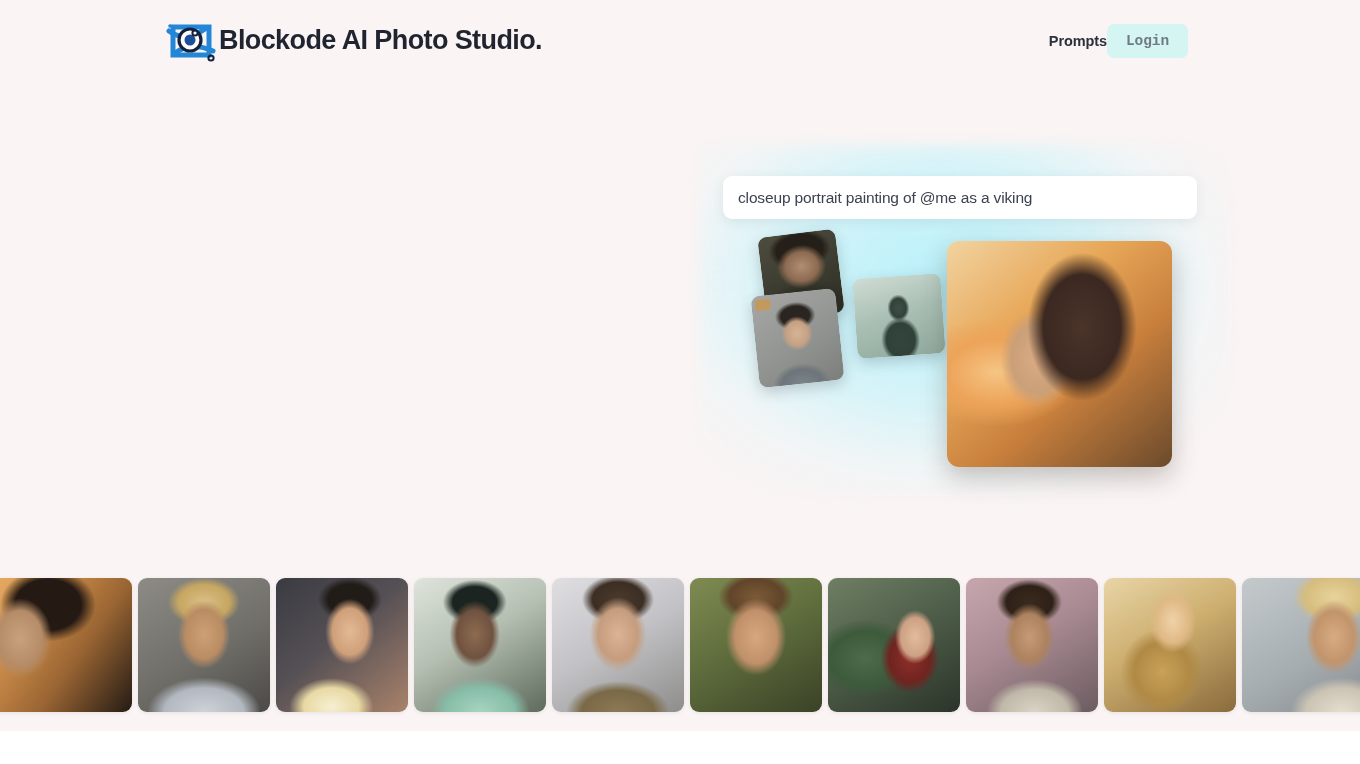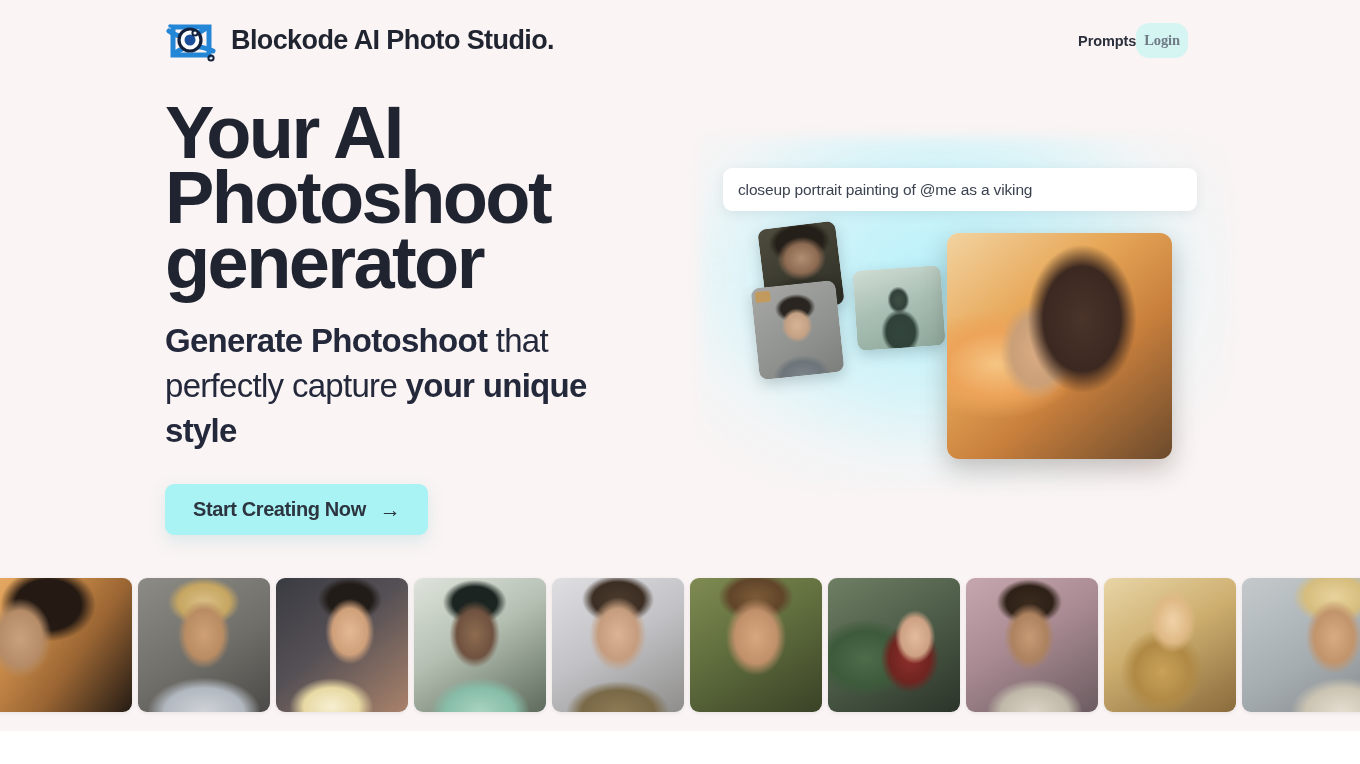--- a/index.html
+++ b/index.html
@@ -41,21 +41,21 @@
     width: 1360px;
     height: 81px;
     display: flex;
     align-items: center;
     padding: 0 172px 0 165px;
   }
 
   .brand {
     display: flex;
     align-items: center;
-    gap: 12px;
+    gap: 0px;
     cursor: pointer;
   }
 
   .logo-mark {
     width: 54px;
     height: 48px;
     position: relative;
     flex: none;
   }
 
@@ -78,25 +78,25 @@
     font-weight: bold;
     color: #2b303c;
     cursor: pointer;
     letter-spacing: -0.1px;
   }
 
   .login-btn {
     background: #d5f5f3;
     color: #6f7a84;
     border: none;
-    font-family: Liberation Serif, serif;
+    font-family: Liberation Mono, monospace;
     font-size: 14.5px;
     font-weight: bold;
-    padding: 9px 8px;
-    border-radius: 13px;
+    padding: 9px 19px;
+    border-radius: 7px;
     cursor: pointer;
     letter-spacing: -0.1px;
   }
 
   
   .hero-left {
     position: absolute;
     left: 165px;
     top: 100px;
     width: 560px;
@@ -139,21 +139,21 @@
     border-radius: 9px;
     cursor: pointer;
     box-shadow: 0 6px 16px rgba(140, 200, 205, 0.28);
   }
   .cta-arrow { font-size: 21px; line-height: 1; }
 
   
   .hero-right {
     position: absolute;
     left: 690px;
-    top: 132px;
+    top: 140px;
     width: 540px;
     height: 380px;
   }
 
   .glow {
     position: absolute;
     left: 10px;
     top: 5px;
     width: 530px;
     height: 350px;
@@ -340,34 +340,20 @@
         </span>
         <span class="brand-title">Blockode AI Photo Studio.</span>
       </div>
 
       <div class="nav-right">
         <span class="nav-link">Prompts</span>
         <button class="login-btn">Login</button>
       </div>
     </div>
 
-    <div class="hero-left">
-      <h1 class="headline">
-        <span>Your AI</span><br>
-        <span>Photoshoot</span><br>
-        <span>generator</span>
-      </h1>
-
-      <p class="subhead"><b>Generate Photoshoot</b><span> that perfectly capture </span><b>your unique style</b></p>
-
-      <button class="cta-btn">
-        <span>Start Creating Now</span>
-        <span class="cta-arrow">→</span>
-      </button>
-    </div>
 
     <div class="hero-right">
       <div class="glow"></div>
 
       <div class="prompt-box">
         <span class="prompt-text" title="closeup portrait painting of @me as a viking">closeup portrait painting of @me as a viking</span>
       </div>
 
       <div class="collage-card card-a"></div>
       <div class="collage-card card-b"></div>

